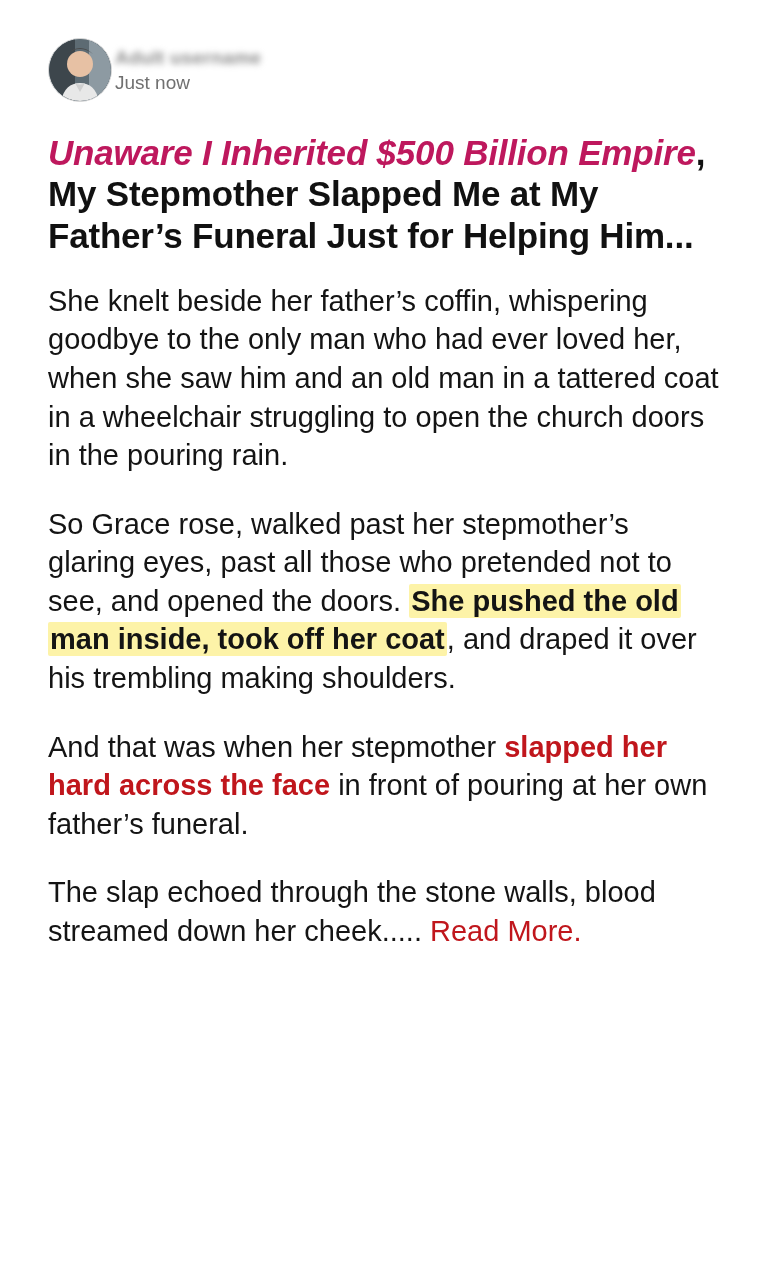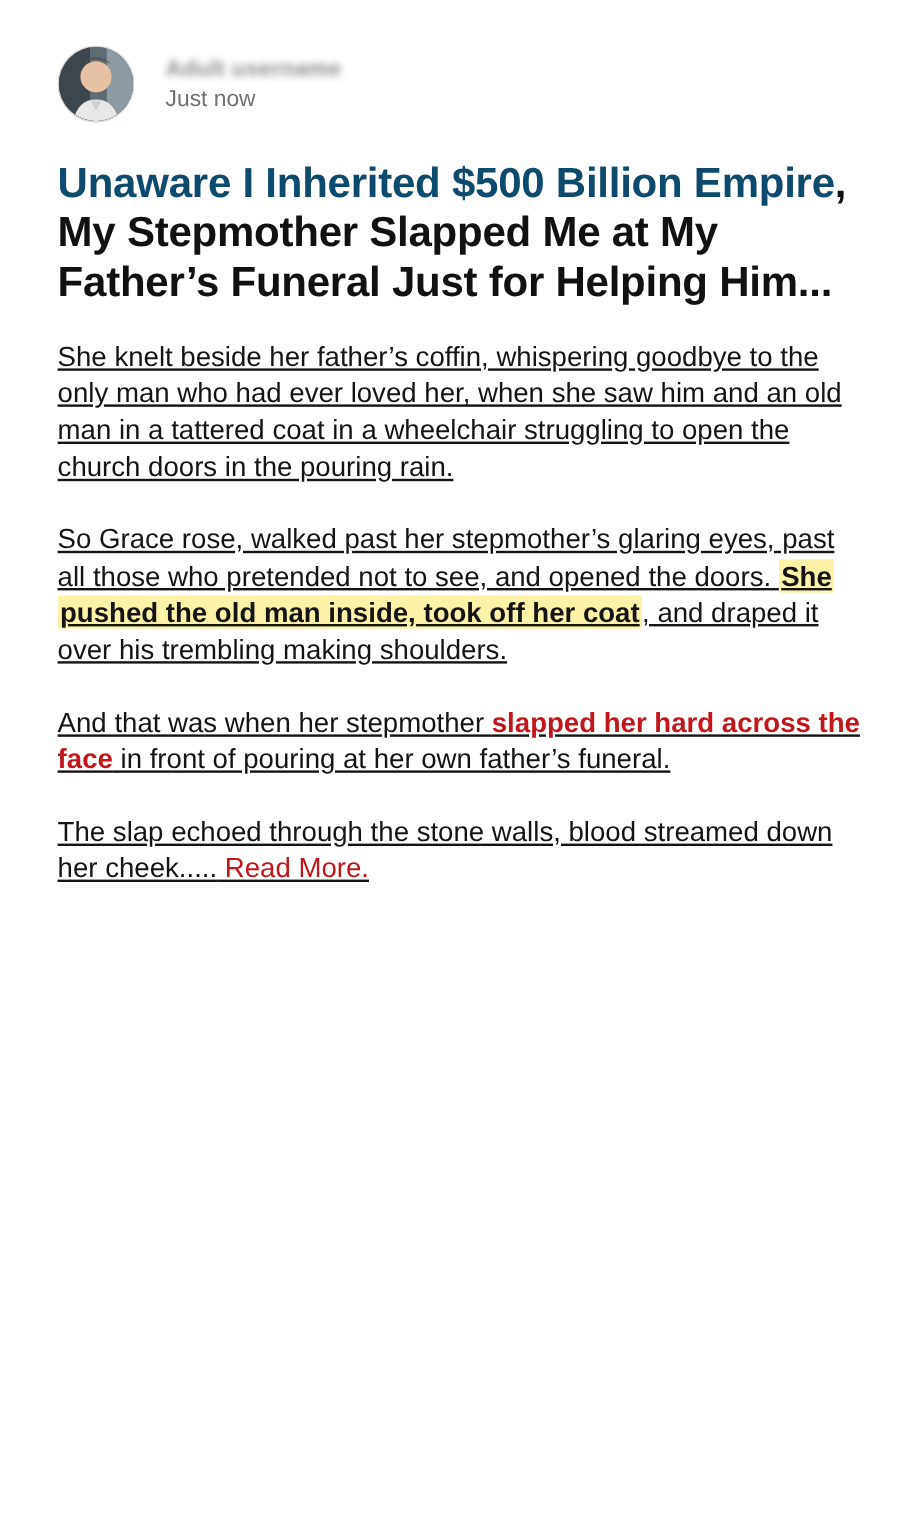--- a/index.html
+++ b/index.html
@@ -18,21 +18,21 @@
   .post {
     width: 768px;
     box-sizing: border-box;
     padding: 38px 48px 30px 48px;
   }
 
   
   .post-header {
     display: flex;
     align-items: center;
-    gap: 26px;
+    gap: 3px;
     margin-bottom: 30px;
   }
   .avatar {
     width: 62px;
     height: 62px;
     border-radius: 50%;
     overflow: hidden;
     flex: 0 0 auto;
     position: relative;
     background: #6f7d86;
@@ -63,29 +63,28 @@
 
   
   .post-title {
     font-size: 35px;
     line-height: 1.18;
     font-weight: bold;
     color: #111111;
     margin: 0 0 26px 0;
     letter-spacing: -0.2px;
   }
-  .post-title .hl-red { color: #0c4a6e; }
+  .post-title .hl-red { color: #be185d; font-style: italic; }
 
   
   .post-body p {
-    font-size: 23px;
+    font-size: 29px;
     line-height: 1.33;
     margin: 0 0 30px 0;
     color: #141414;
-    text-decoration: underline;
   }
   .post-body p:last-child { margin-bottom: 0; }
 
   .mark {
     background: #fdf3a8;
     font-weight: bold;
     padding: 1px 2px;
     border-radius: 2px;
     box-decoration-break: clone;
     -webkit-box-decoration-break: clone;

